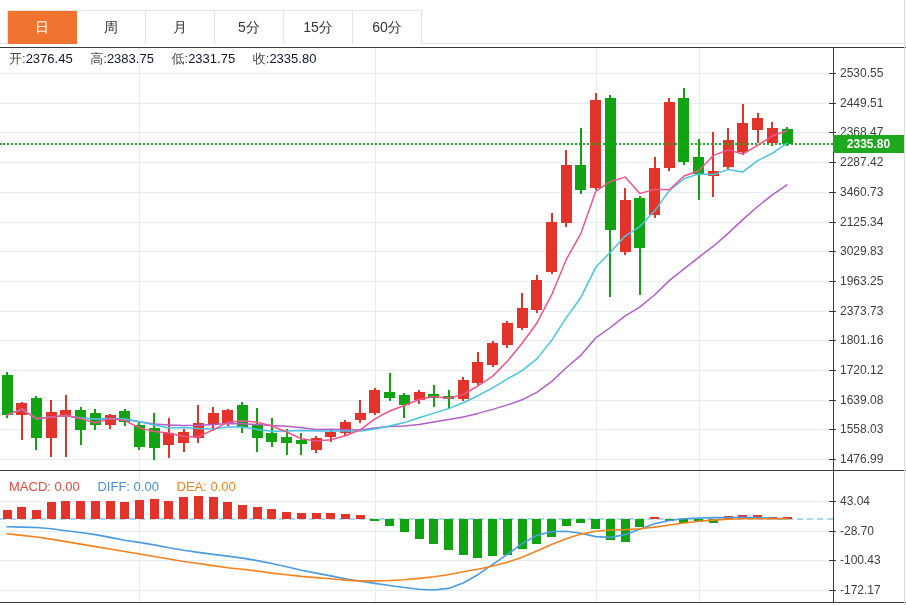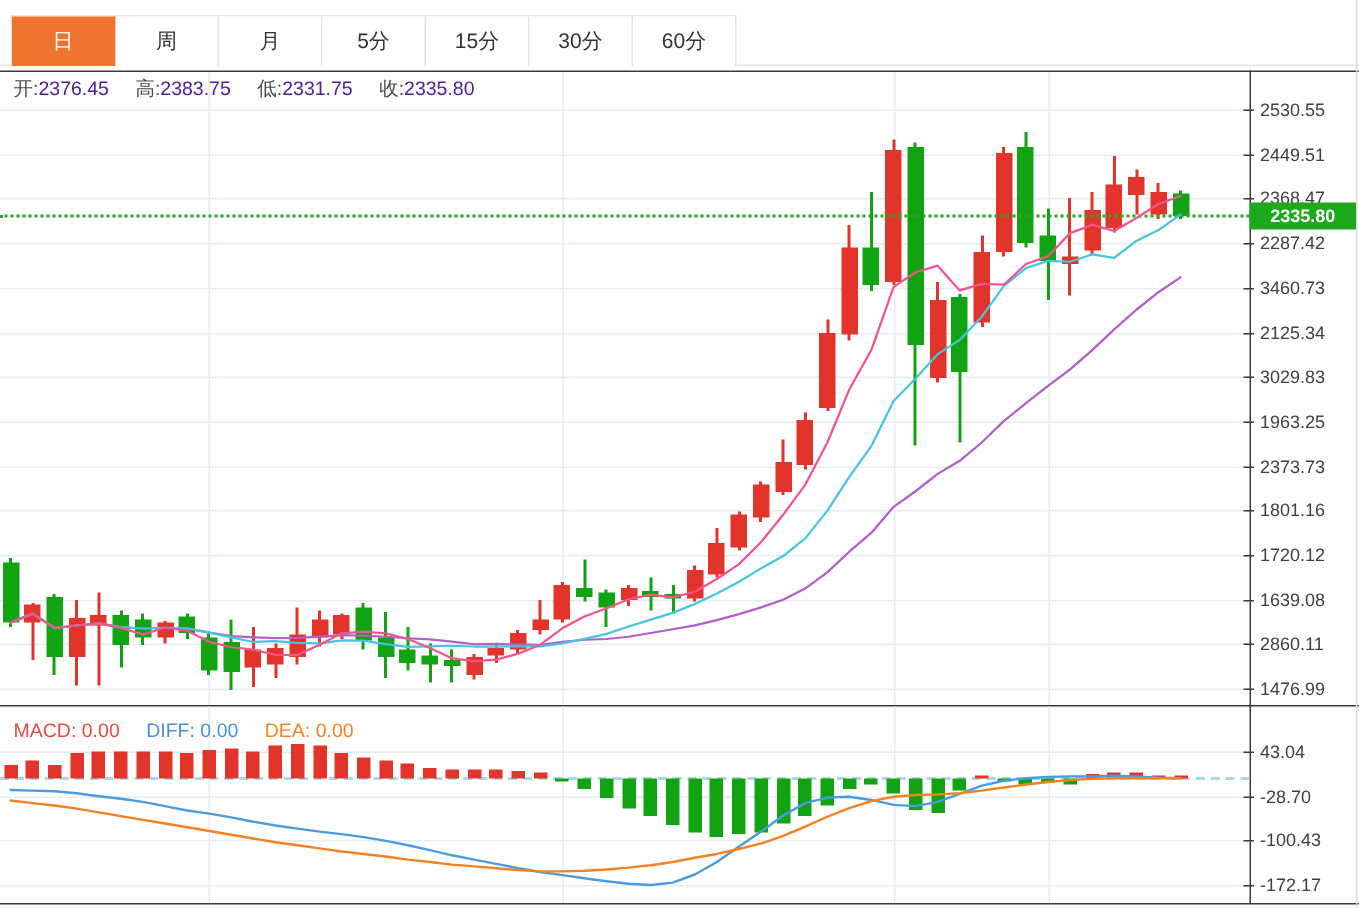--- a/index.html
+++ b/index.html
@@ -10,21 +10,21 @@
   .tab{width:69px;height:33px;line-height:33px;text-align:center;font-size:14px;color:#333;border-right:1px solid #e3e3e3;cursor:pointer;box-sizing:border-box;background:#fff;}
   .tab.selected{background:#f0742f;color:#fff;border-color:#f0742f;}
   .tabbar-bottom{position:absolute;left:0;top:43px;width:906px;height:1px;background:#e3e3e3;}
   
   .hline{position:absolute;left:0;width:906px;height:1px;background:#3a3a3a;}
   .vaxis{position:absolute;left:833px;top:47px;width:1px;height:555px;background:#3a3a3a;}
   .redge{position:absolute;left:904px;top:0;width:1px;height:605px;background:#ddd;}
   
   .inforow{position:absolute;left:9px;font-size:13px;white-space:nowrap;z-index:4;}
   .lab{color:#4a4a4a;}
-  .val-green{color:#4c1d95;}
+  .val-green{color:#0f172a;}
   .ma5{color:#f0558c;}
   .ma10{color:#38c4dc;}
   .ma20{color:#b25fc9;}
   .macd-l{color:#e14a42;}
   .diff-l{color:#4a90d9;}
   .dea-l{color:#f5821f;}
   .sp{display:inline-block;width:14px;}
   
   .grid-h{position:absolute;height:1px;background:#e5ecf4;}
   .grid-v{position:absolute;width:1px;background:#e5ecf4;}
@@ -42,21 +42,20 @@
 <body>
 
 <div id="stage">
 
   <div class="tabbar">
       <div class="tab selected">日</div>
       <div class="tab">周</div>
       <div class="tab">月</div>
       <div class="tab">5分</div>
       <div class="tab">15分</div>
-      <div class="tab">30分</div>
       <div class="tab">60分</div>
     </div>
   <div class="tabbar-bottom"></div>
 
   <div class="hline" style="top:47px;"></div>
   <div class="hline" style="top:470px;"></div>
   <div class="hline" style="top:602px;"></div>
   <div class="vaxis"></div>
   <div class="redge"></div>
 
@@ -273,21 +272,21 @@
       <div class="ticklab" style="top: 280.9px;">1963.25</div>
       <div class="tickdash" style="top: 310.6px;"></div>
       <div class="ticklab" style="top: 310.6px;">2373.73</div>
       <div class="tickdash" style="top: 340.3px;"></div>
       <div class="ticklab" style="top: 340.3px;">1801.16</div>
       <div class="tickdash" style="top: 370px;"></div>
       <div class="ticklab" style="top: 370px;">1720.12</div>
       <div class="tickdash" style="top: 399.7px;"></div>
       <div class="ticklab" style="top: 399.7px;">1639.08</div>
       <div class="tickdash" style="top: 429.4px;"></div>
-      <div class="ticklab" style="top: 429.4px;">2860.11</div>
+      <div class="ticklab" style="top: 429.4px;">1558.03</div>
       <div class="tickdash" style="top: 459.1px;"></div>
       <div class="ticklab" style="top: 459.1px;">1476.99</div>
       <div class="tickdash" style="top: 501px;"></div>
       <div class="ticklab" style="top: 501px;">43.04</div>
       <div class="tickdash" style="top: 530.7px;"></div>
       <div class="ticklab" style="top: 530.7px;">-28.70</div>
       <div class="tickdash" style="top: 560.4px;"></div>
       <div class="ticklab" style="top: 560.4px;">-100.43</div>
       <div class="tickdash" style="top: 590.1px;"></div>
       <div class="ticklab" style="top: 590.1px;">-172.17</div>

